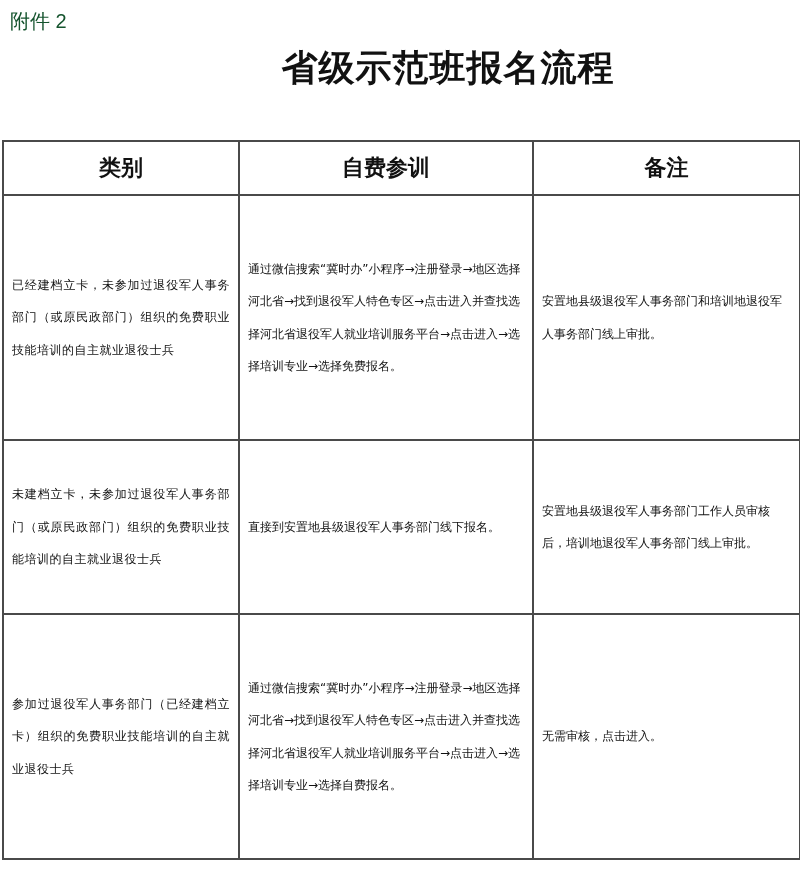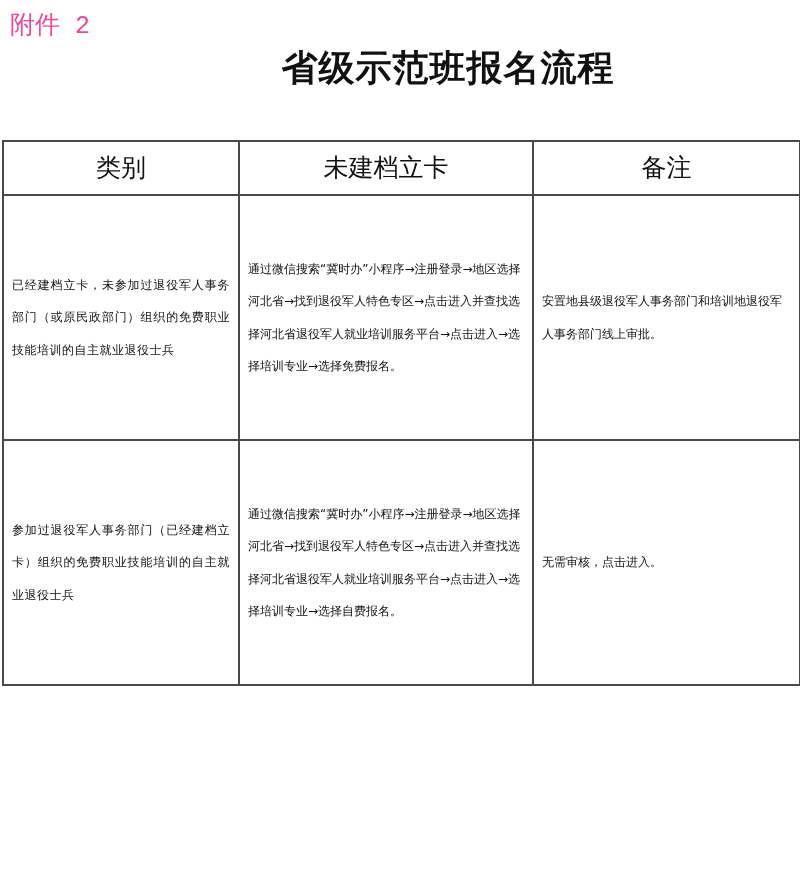--- a/index.html
+++ b/index.html
@@ -1,28 +1,28 @@
 <!DOCTYPE html>
 <html><head>
 <meta charset="utf-8">
 <style>
   html, body { margin: 0; padding: 0; background: #ffffff; }
   body { width: 800px; height: 870px; position: relative; overflow: hidden;
          font-family: "DejaVu Sans", "Liberation Sans", sans-serif; color: #111; }
-  .attach-label { position: absolute; left: 10px; top: 8px; font-size: 25px;
-                  font-family: Liberation Mono, monospace; color: #ec4899; }
+  .attach-label { position: absolute; left: 10px; top: 8px; font-size: 20px;
+                  font-family: Liberation Sans, sans-serif; color: #14532d; }
   .doc-title { position: absolute; left: 0; width: 800px; top: 44px; text-align: center;
                font-size: 36px; font-weight: bold; letter-spacing: 1px;
                font-family: "DejaVu Serif", "Liberation Serif", serif; color: #111; margin-left: 48px; }
   table.flow { position: absolute; left: 2px; top: 140px; border-collapse: collapse;
                table-layout: fixed; width: 797px; }
   table.flow td, table.flow th { border: 2px solid #4a4a4a; padding: 0 8px;
                font-size: 12px; line-height: 32.5px; vertical-align: middle;
                word-break: break-all; }
-  table.flow th { height: 52px; font-weight: normal; text-align: center; font-size: 25px; margin-left: 9px; }
+  table.flow th { height: 52px; font-weight: bold; text-align: center; font-size: 22px; margin-left: 9px; }
   col.c1 { width: 236px; }
   col.c2 { width: 294px; }
   col.c3 { width: 267px; }
   tr.r1 td { height: 243px; }
   tr.r2 td { height: 172px; }
   tr.r3 td { height: 243px; }
   td.cat { text-align: justify; letter-spacing: 0.5px; border-radius: 21px; }
   td.proc { text-align: left; }
   td.note { text-align: left; margin-top: 10px; }
 </style>
@@ -34,29 +34,34 @@
 
 <table class="flow">
   <colgroup>
       <col class="c1">
       <col class="c2">
       <col class="c3">
     </colgroup>
   <thead>
     <tr>
       <th>类别</th>
-      <th>未建档立卡</th>
+      <th>自费参训</th>
       <th>备注</th>
     </tr>
   </thead>
   <tbody>
     <tr class="r1">
       <td class="cat">已经建档立卡，未参加过退役军人事务部门（或原民政部门）组织的免费职业技能培训的自主就业退役士兵</td>
       <td class="proc">通过微信搜索“冀时办”小程序→注册登录→地区选择河北省→找到退役军人特色专区→点击进入并查找选择河北省退役军人就业培训服务平台→点击进入→选择培训专业→选择免费报名。</td>
       <td class="note">安置地县级退役军人事务部门和培训地退役军人事务部门线上审批。</td>
+    </tr>
+    <tr class="r2">
+      <td class="cat">未建档立卡，未参加过退役军人事务部门（或原民政部门）组织的免费职业技能培训的自主就业退役士兵</td>
+      <td class="proc">直接到安置地县级退役军人事务部门线下报名。</td>
+      <td class="note">安置地县级退役军人事务部门工作人员审核后，培训地退役军人事务部门线上审批。</td>
     </tr>
     <tr class="r3">
       <td class="cat">参加过退役军人事务部门（已经建档立卡）组织的免费职业技能培训的自主就业退役士兵</td>
       <td class="proc">通过微信搜索“冀时办”小程序→注册登录→地区选择河北省→找到退役军人特色专区→点击进入并查找选择河北省退役军人就业培训服务平台→点击进入→选择培训专业→选择自费报名。</td>
       <td class="note">无需审核，点击进入。</td>
     </tr>
   </tbody>
 </table>
 
 </body></html>

